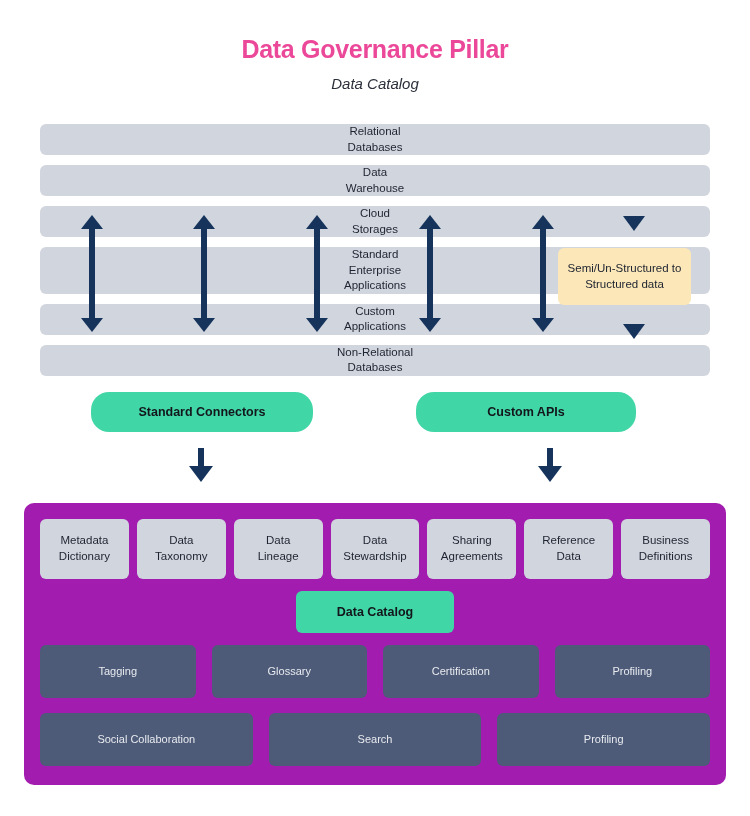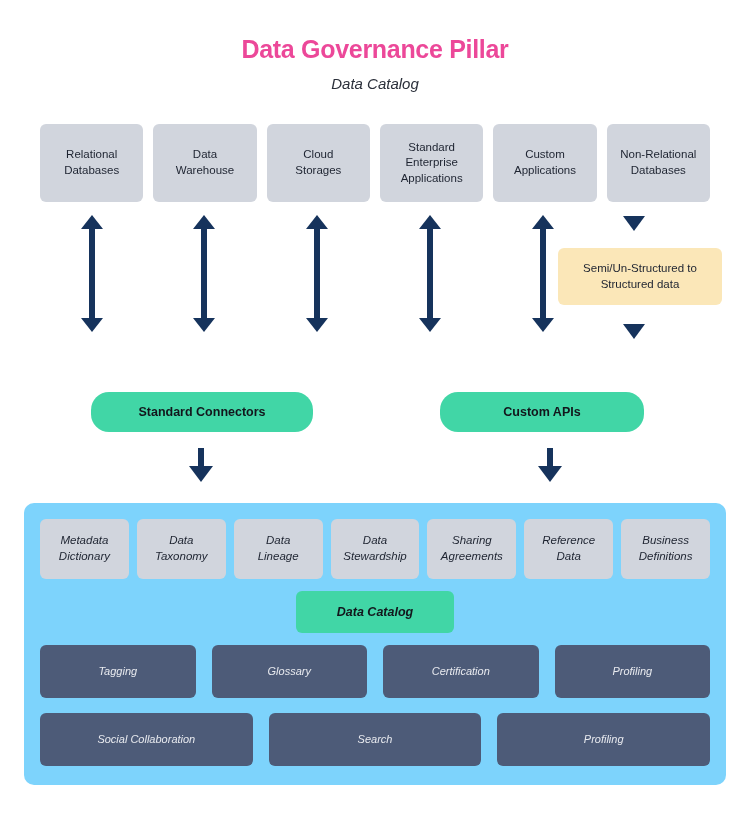--- a/index.html
+++ b/index.html
@@ -38,20 +38,21 @@
   }
 
   
   .sources-row {
     position: absolute;
     left: 40px;
     top: 124px;
     width: 670px;
     display: flex;
     gap: 10px;
+    flex-direction: column;
   }
   .source-box {
     flex: 1 1 0;
     height: 78px;
     background: #d1d5dd;
     border-radius: 6px;
     display: flex;
     align-items: center;
     justify-content: center;
     text-align: center;
@@ -108,21 +109,21 @@
     width: 0; height: 0;
     border-left: 11px solid transparent;
     border-right: 11px solid transparent;
     border-top: 15px solid #16335c;
   }
 
   .yellow-box {
     position: absolute;
     left: 558px;
     top: 248px;
-    width: 164px;
+    width: 133px;
     height: 57px;
     background: #fbe7b8;
     border-radius: 6px;
     display: flex;
     align-items: center;
     justify-content: center;
     text-align: center;
     font-size: 11.5px;
     line-height: 1.35;
     color: #1d2330;
@@ -137,21 +138,21 @@
     background: #41d6a6;
     border-radius: 18px;
     display: flex;
     align-items: center;
     justify-content: center;
     font-size: 12.5px;
     font-weight: bold;
     color: #13161c;
   }
   #connector-standard { left: 91px;  top: 392px; width: 222px; }
-  #connector-custom   { left: 440px; top: 392px; width: 204px; }
+  #connector-custom   { left: 416px; top: 392px; width: 220px; }
 
   
   .arrow-down {
     position: absolute;
     width: 24px;
     height: 34px;
   }
   .arrow-down .shaft {
     position: absolute;
     left: 9px; top: 0;
@@ -167,25 +168,24 @@
     border-top: 16px solid #16335c;
   }
 
   
   .panel {
     position: absolute;
     left: 24px;
     top: 503px;
     width: 702px;
     height: 282px;
-    background: #7dd3fc;
+    background: #a21caf;
     border-radius: 10px;
     box-sizing: border-box;
     padding: 16px 16px;
-    font-style: italic;
   }
   .capabilities-row {
     display: flex;
     gap: 8px;
   }
   .capability-box {
     flex: 1 1 0;
     height: 60px;
     background: #d1d5dd;
     border-radius: 6px;

